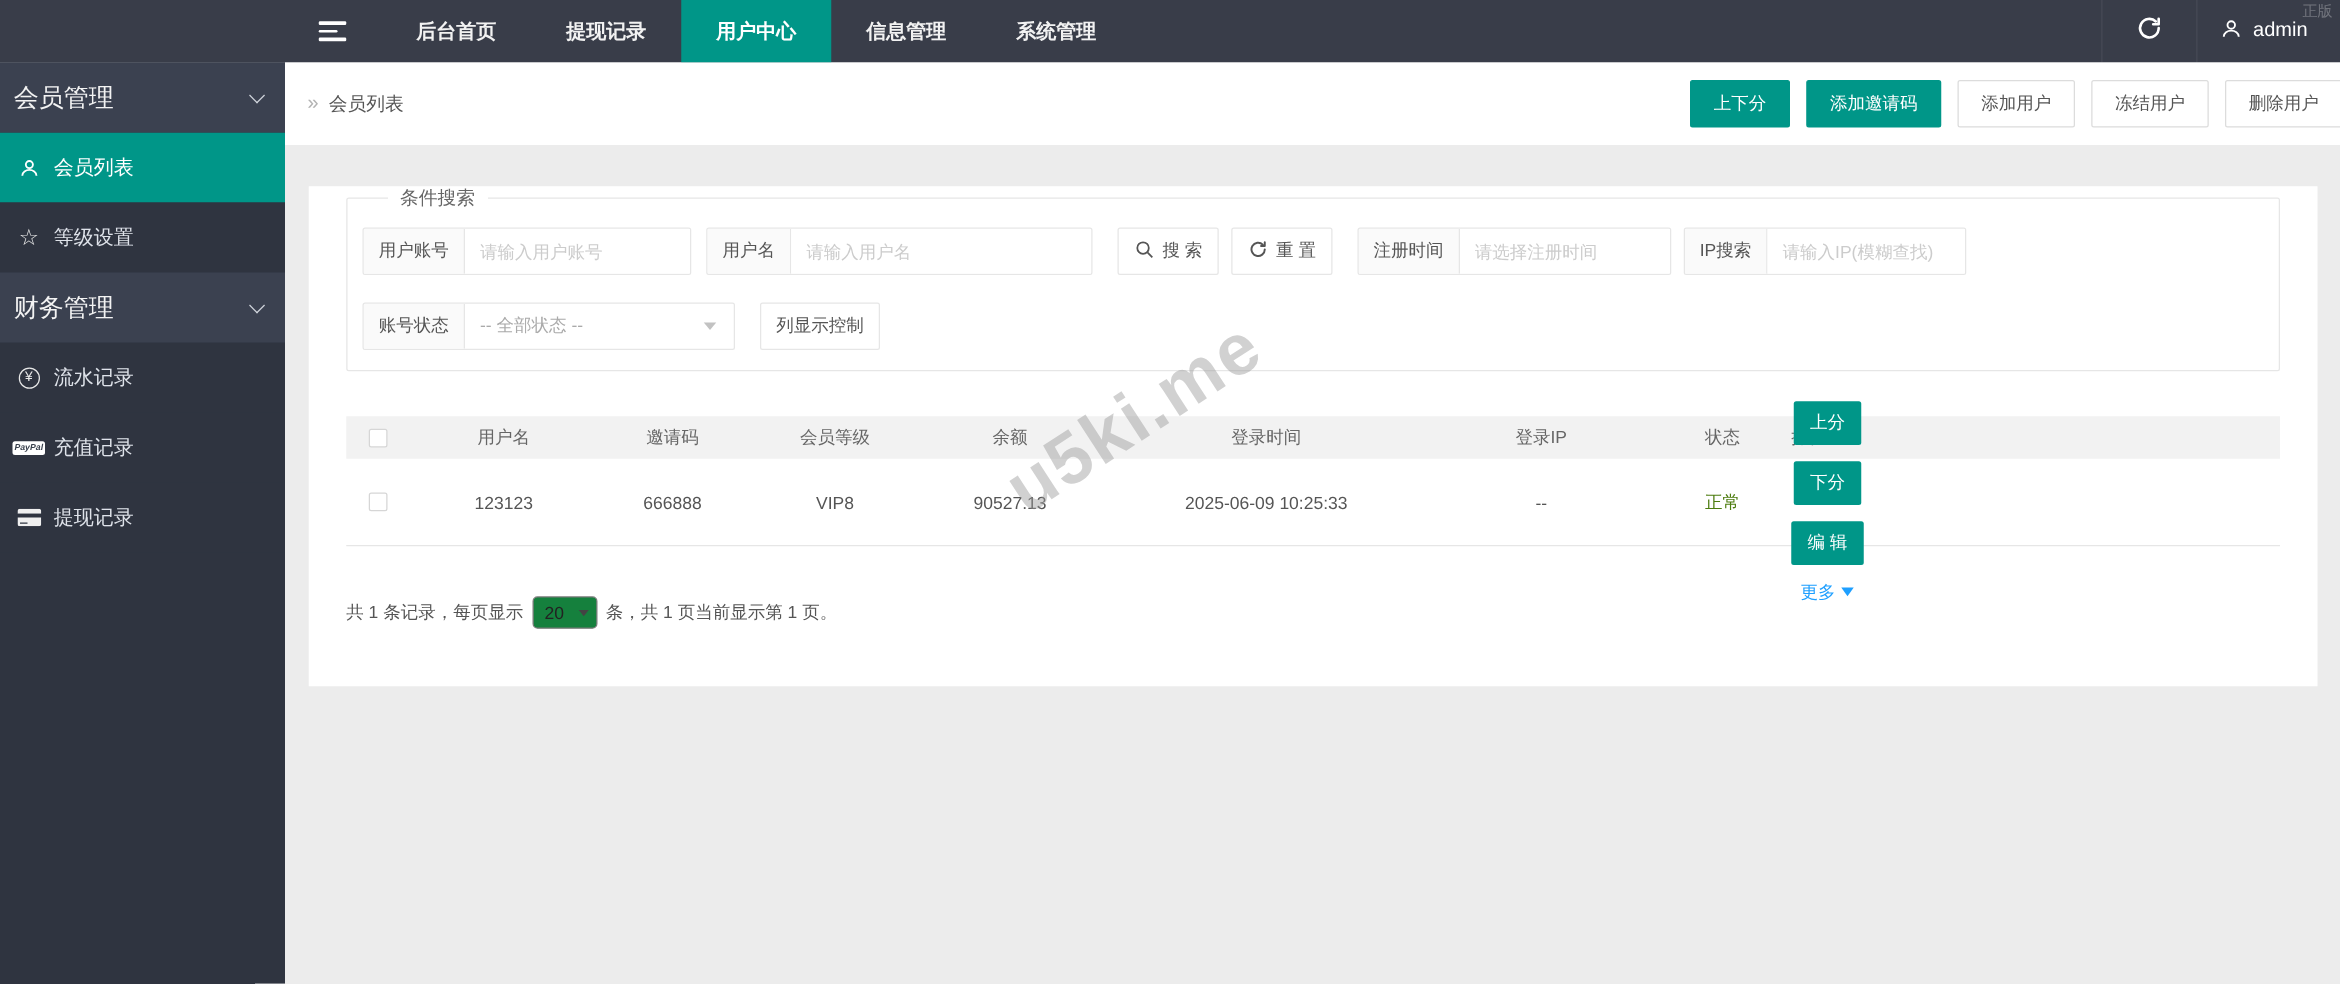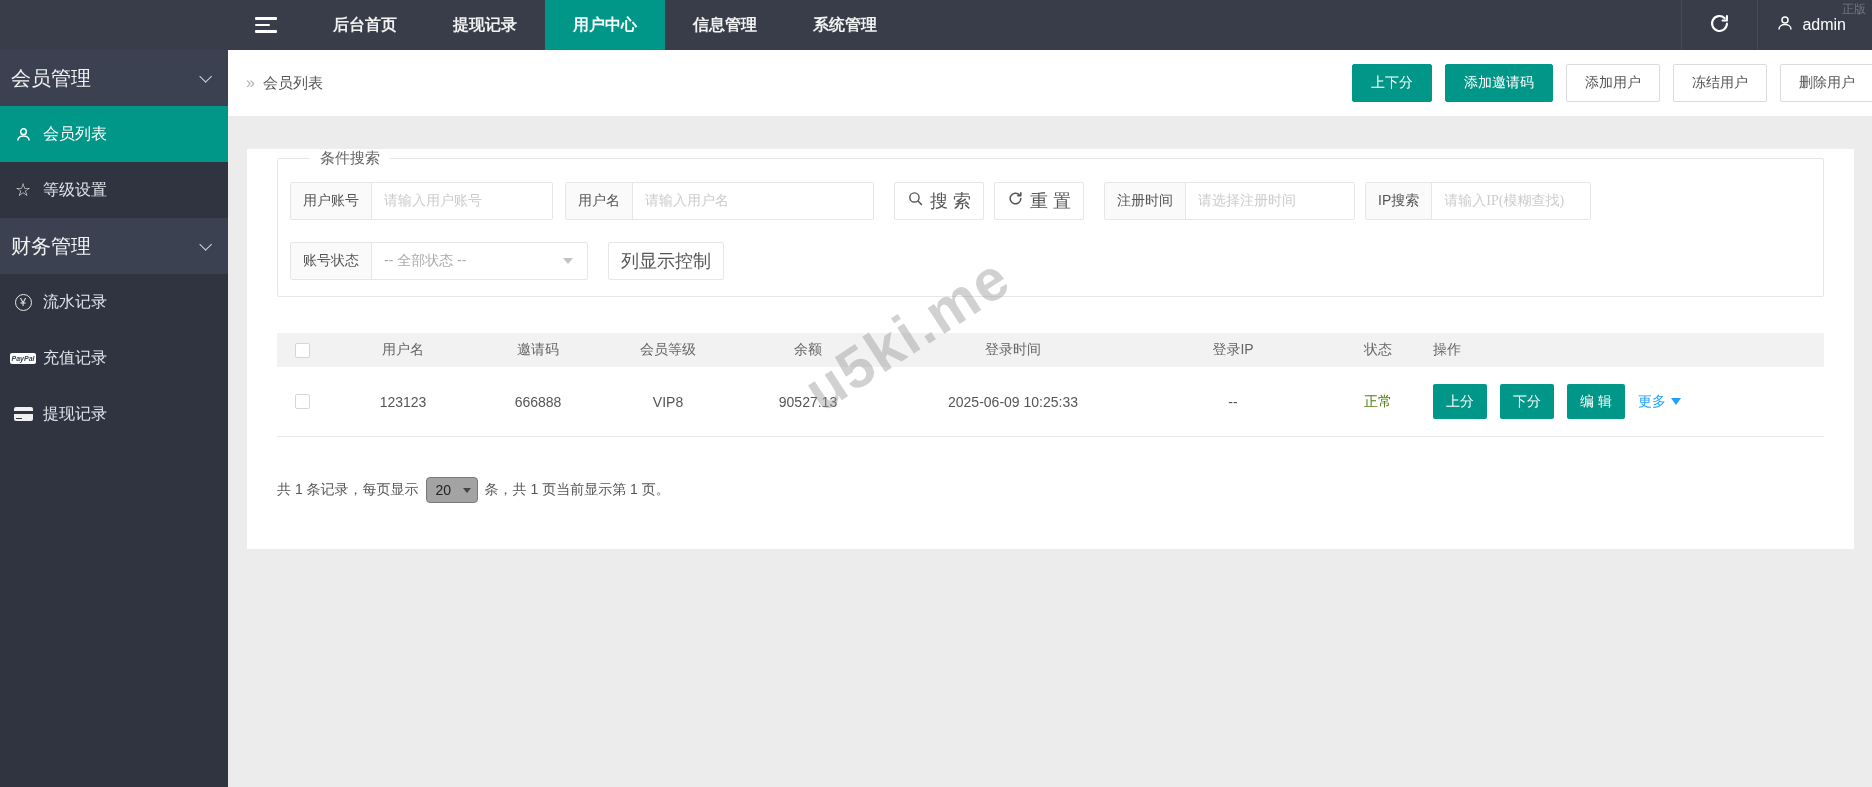--- a/index.html
+++ b/index.html
@@ -51,48 +51,48 @@
 
   .panel { margin:33px 18px 0 19px; background:#fff; height:400px; padding:0 30px; position:relative; }
 
   
   fieldset.search { border:1px solid #e6e6e6; border-radius:2px; margin-top:24px; padding:14px 10px 16px 12px; }
   fieldset.search legend { margin-left:20px; padding:0 10px; color:#666; font-size:15px; }
   .srow { display:flex; align-items:center; }
   .srow + .srow { margin-top:22px; }
   .igroup { display:flex; height:38px; border:1px solid #e6e6e6; border-radius:2px; overflow:hidden; background:#fff; }
   .igroup .ilabel { background:#fafafa; border-right:1px solid #e6e6e6; display:flex; align-items:center; padding:0 12px; font-size:14px; color:#555; white-space:nowrap; }
-  .igroup input { border:none; outline:none; padding:0 12px; font-size:14px; color:#c2410c; font-family:Liberation Serif, serif; }
+  .igroup input { border:none; outline:none; padding:0 12px; font-size:14px; color:#c2410c; font-family:Liberation Sans, sans-serif; }
   .igroup input::placeholder { color:#ccc; }
   .in-account { width:180px; } .in-username { width:240px; } .in-ip { width:158px; } .in-regtime { width:168px; }
-  .sbtn { height:38px; background:#fff; border:1px solid #e6e6e6; border-radius:2px; display:inline-flex; align-items:center; gap:6px; padding:0 12px; font-size:18px; color:#555; cursor:pointer; white-space:nowrap; }
+  .sbtn { height:38px; background:#fff; border:1px solid #e6e6e6; border-radius:2px; display:inline-flex; align-items:center; gap:6px; padding:0 12px; font-size:14px; color:#555; cursor:pointer; white-space:nowrap; }
   .gap12 { margin-left:12px; } .gap10 { margin-left:10px; } .gap20 { margin-left:20px; }
   .fakesel { width:215px; display:flex; align-items:center; padding:0 12px; font-size:14px; color:#aaa; position:relative; cursor:pointer; }
   .sel-caret { position:absolute; right:14px; width:0; height:0; border-left:5px solid transparent; border-right:5px solid transparent; border-top:6px solid #c2c2c2; }
 
   
   .tbl { margin-top:36px; }
   .trow { display:flex; align-items:center; }
   .thead { height:34px; background:#f2f2f2; color:#666; font-size:14px; }
   .tdata { height:70px; color:#555; font-size:14px; border-bottom:1px solid #e6e6e6; }
   .c { display:flex; align-items:center; justify-content:center; text-align:center; }
   .c-cb { width:56px; justify-content:flex-start; padding-left:18px; }
   .c1 { width:140px; } .c2 { width:130px; } .c3 { width:130px; } .c4 { width:150px; }
   .c5 { width:260px; } .c6 { width:180px; } .c7 { width:110px; }
   .c8 { flex:1; justify-content:flex-start;text-align:center; }
   .cbx { width:15px; height:15px; border:1px solid #d6d6d6; background:#fff; border-radius:2px; display:inline-block; cursor:pointer; }
   .status-ok { color:#4d7c0f; }
-  .row-actions { display:flex; align-items:center; gap:13px; }
+  .row-actions { display:flex; align-items:center; gap:13px;flex-direction:column; }
   .btn-sm { height:35px; padding:0 13px; font-size:14px; background:#009688; color:#fff; border-radius:2px; display:inline-flex; align-items:center; cursor:pointer; }
   .more-link { color:#1E9FFF; font-size:14px; display:inline-flex; align-items:center; gap:5px; cursor:pointer; }
   .caret-blue { width:0; height:0; border-left:5px solid transparent; border-right:5px solid transparent; border-top:7px solid #1E9FFF; display:inline-block; }
 
   
   .pager { margin-top:40px; display:flex; align-items:center; font-size:14px; color:#555; gap:7px; }
-  .pager-select { min-width:52px; height:26px; border:1px solid #7a7a7a; border-radius:4px; display:inline-flex; align-items:center; justify-content:space-between; padding:0 6px 0 9px; color:#222; background:#a3a3a3; cursor:pointer; gap:6px; }
+  .pager-select { min-width:52px; height:26px; border:1px solid #7a7a7a; border-radius:4px; display:inline-flex; align-items:center; justify-content:space-between; padding:0 6px 0 9px; color:#222; background:#15803d; cursor:pointer; gap:6px; }
   .pager-caret { width:0; height:0; border-left:4px solid transparent; border-right:4px solid transparent; border-top:5px solid #444; }
 
   
   .wm { position:absolute; left:564px; top:250px; font-size:58px; font-weight:bold; color:#9a9a9a; opacity:0.45; transform:rotate(-33deg); letter-spacing:2px; pointer-events:none; }
 </style>
 </head>
 <body>
 
 <div class="app">
 

